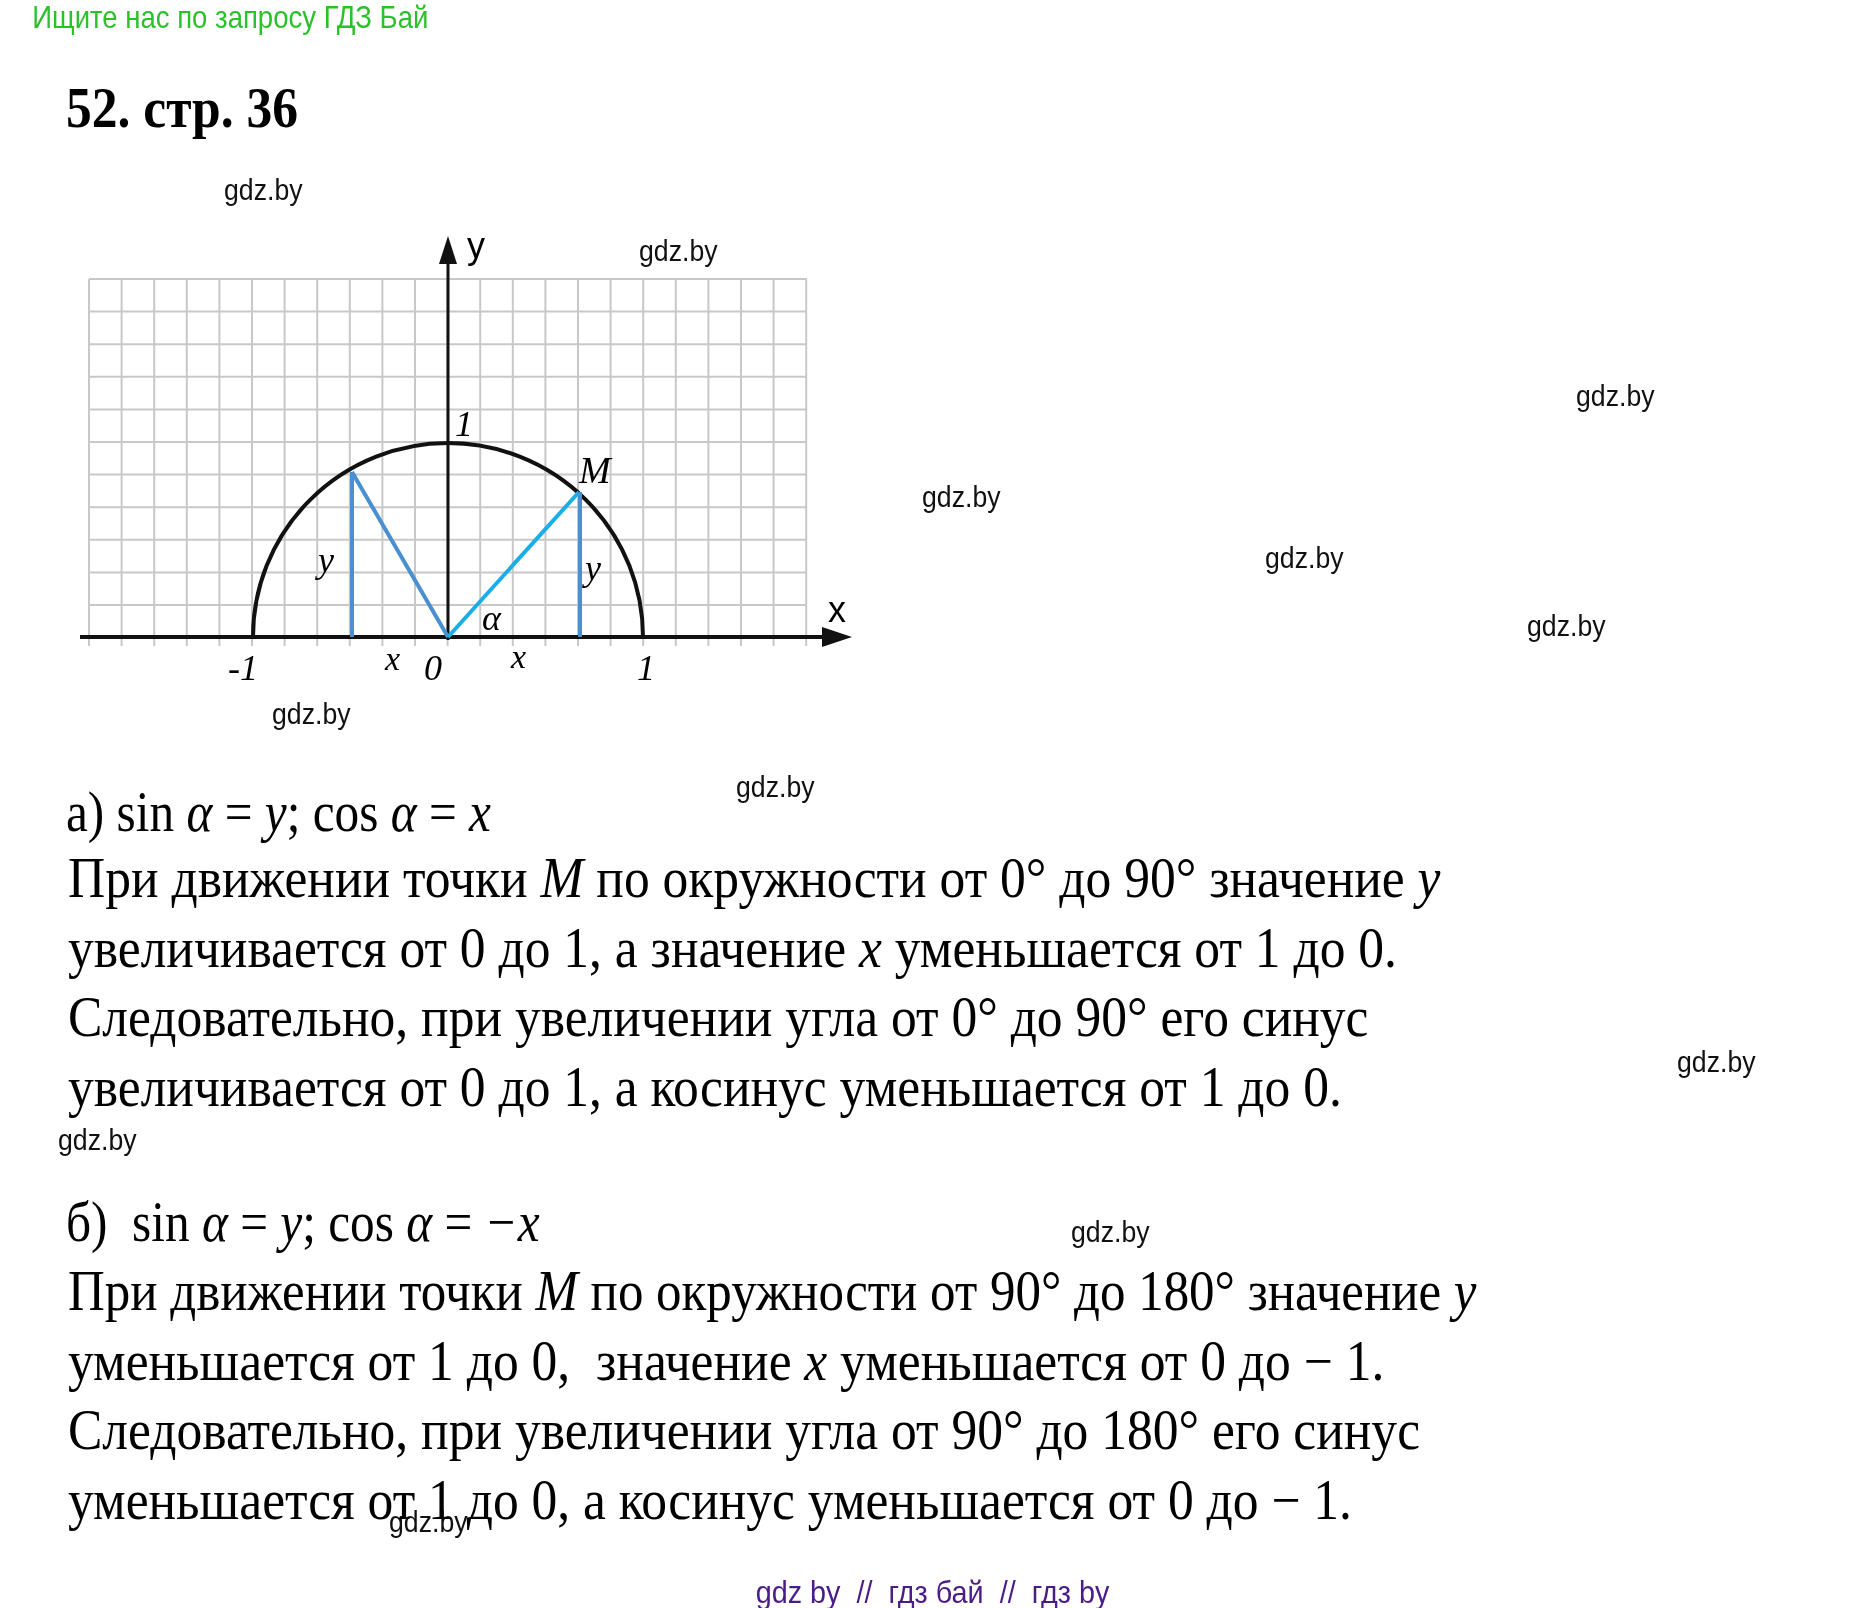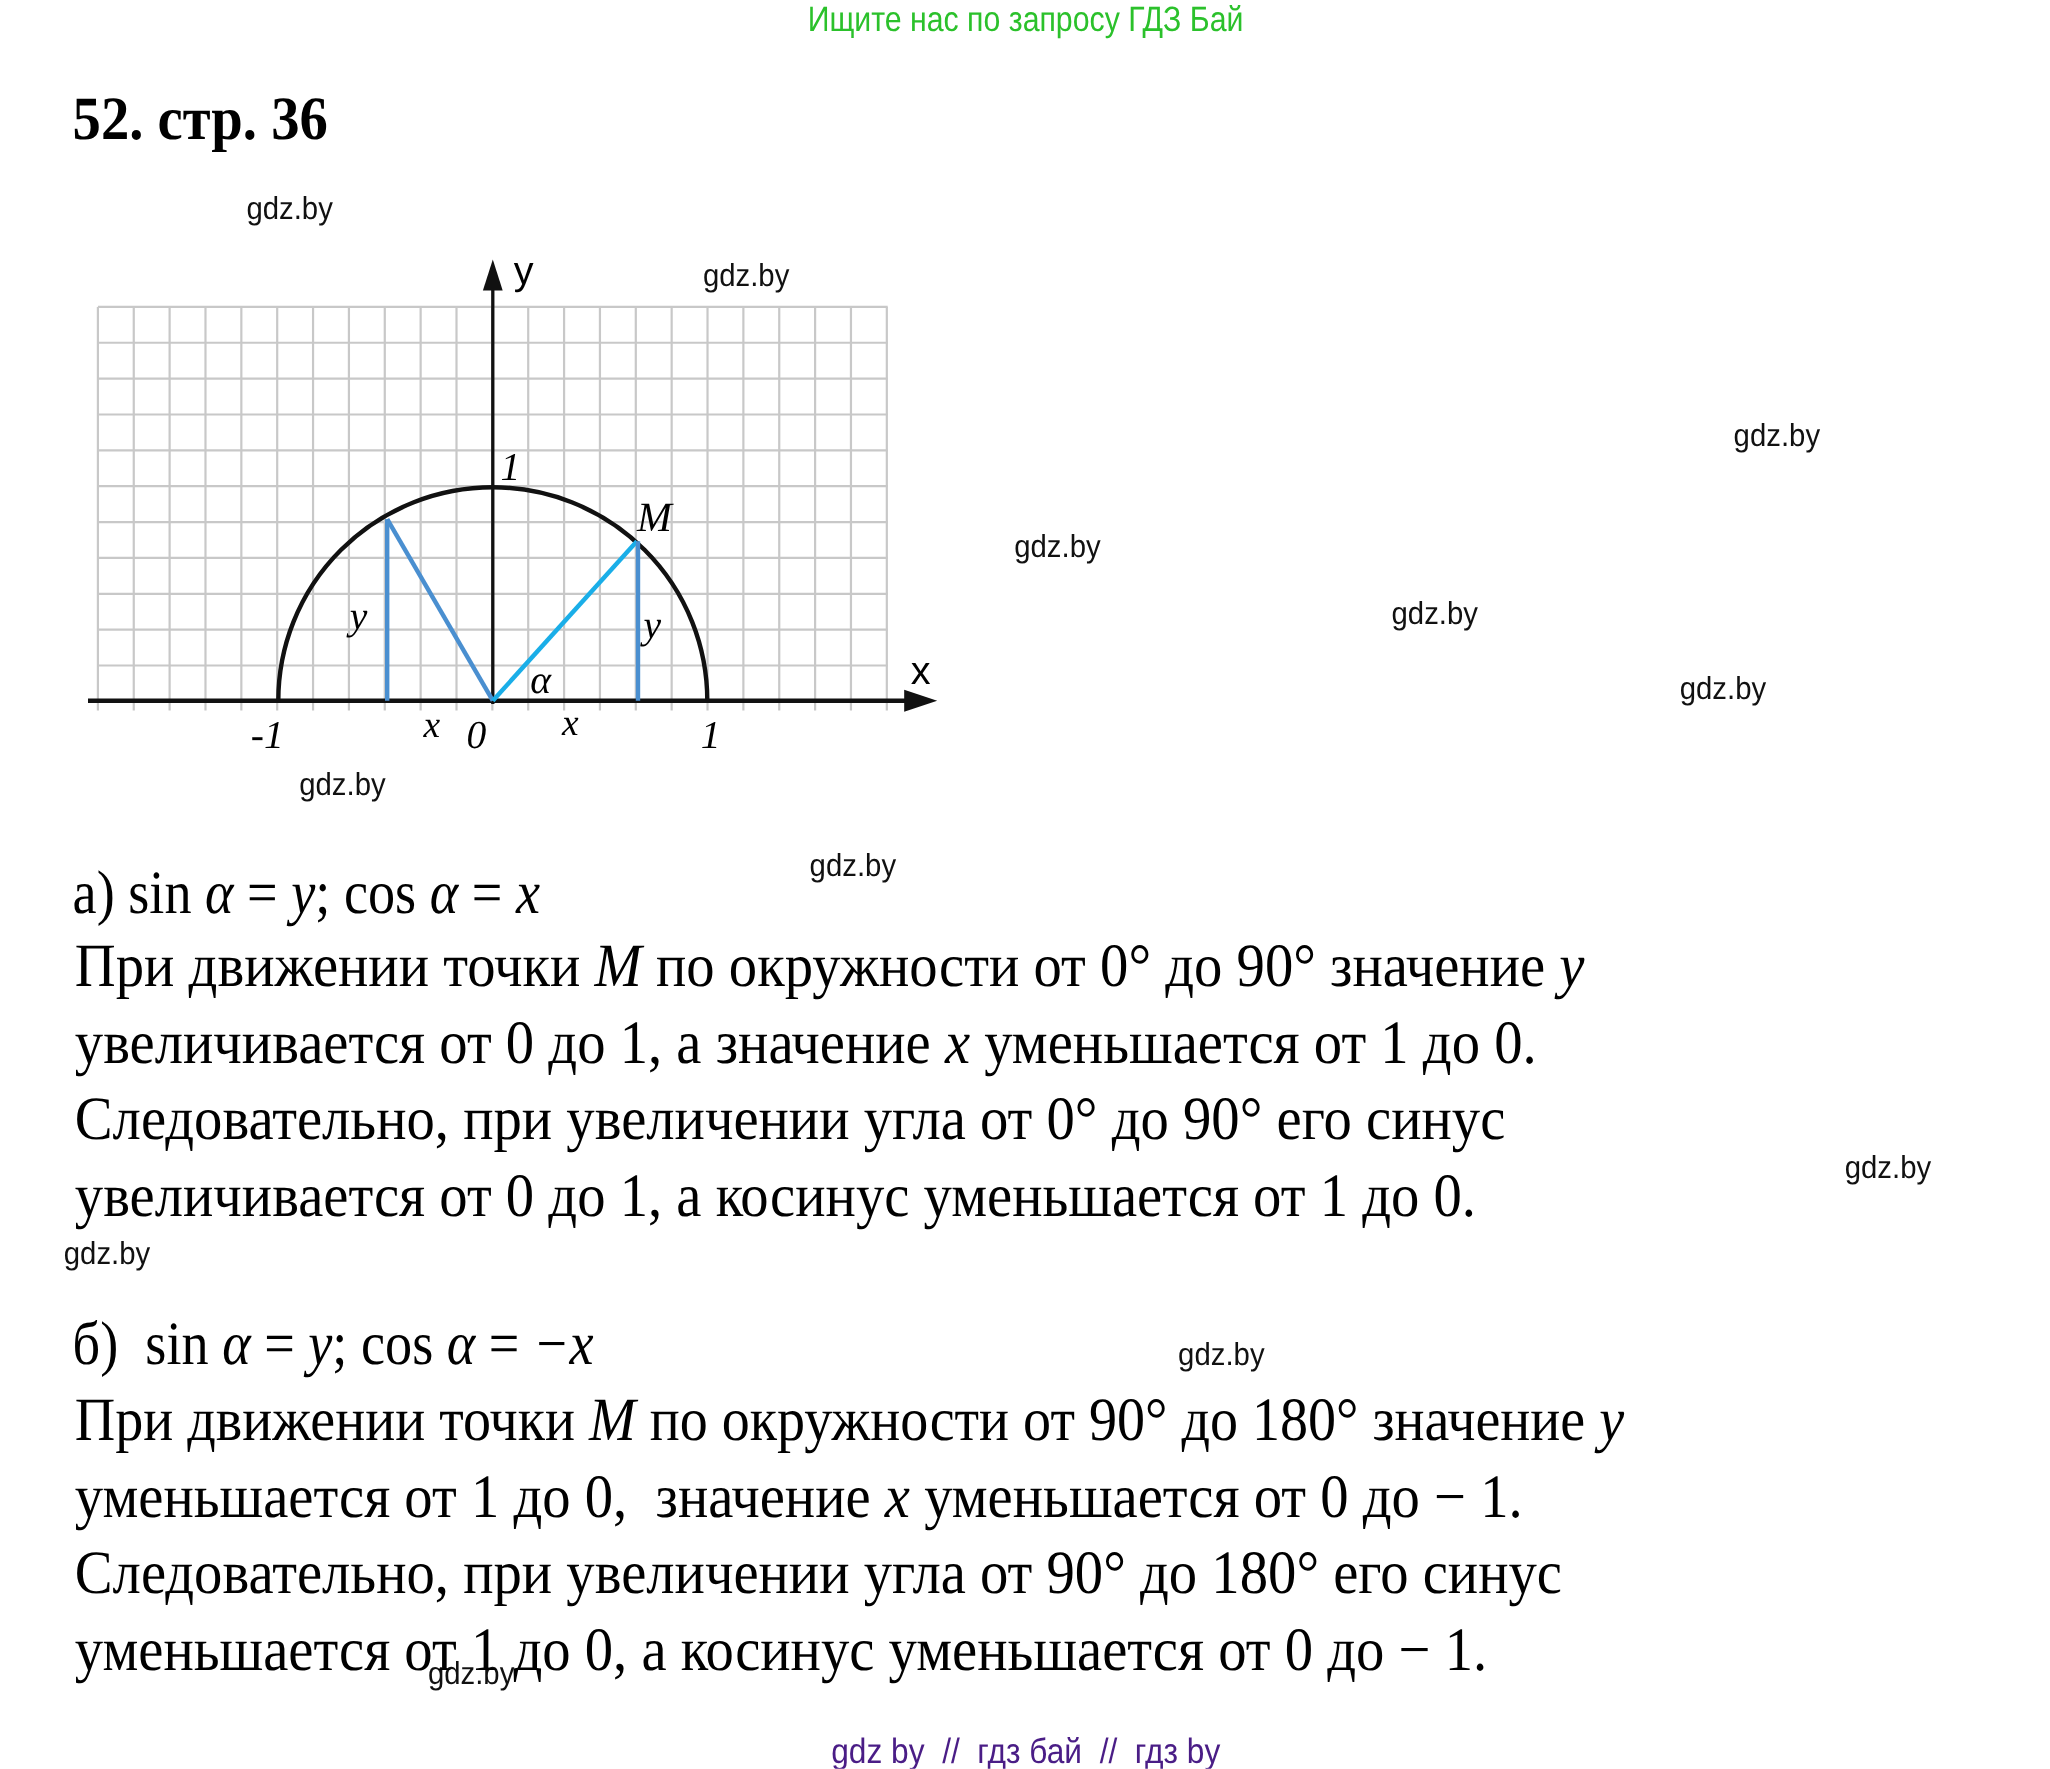--- a/index.html
+++ b/index.html
@@ -1,19 +1,19 @@
 <!DOCTYPE html>
 <html><head>
 <meta charset="utf-8">
 <style>
   html, body { margin:0; padding:0; background:#ffffff; }
   body { width:1864px; height:1608px; position:relative; overflow:hidden;
          font-family:"Liberation Sans", sans-serif; color:#000; }
   .abs { position:absolute; white-space:nowrap; }
-  .banner { top:0; left:0; width:1864px; text-align:center; font-size:32px; line-height:34px;
+  .banner { top:0; left:0; width:1864px; font-size:32px; line-height:34px;
             color:#2bc12b; font-family:"Liberation Sans", sans-serif; transform-origin:center top; }
   .banner span { display:inline-block; transform:scaleX(0.86); }
   .heading { left:66px; top:78px; font-family:"Liberation Serif", serif; font-weight:bold;
              font-size:56px; line-height:60px; transform:scaleX(0.92); transform-origin:left top; }
   .wm { font-family:"Liberation Sans", sans-serif; font-size:29px; line-height:32px; color:#111;
         transform:scaleX(0.92); transform-origin:left top; }
   .line { font-family:"Liberation Serif", serif; font-size:56px; line-height:60px;
           transform-origin:left top; }
   .formula { font-family:"Liberation Serif", serif; font-size:56px; line-height:60px;
              transform-origin:left top; }

